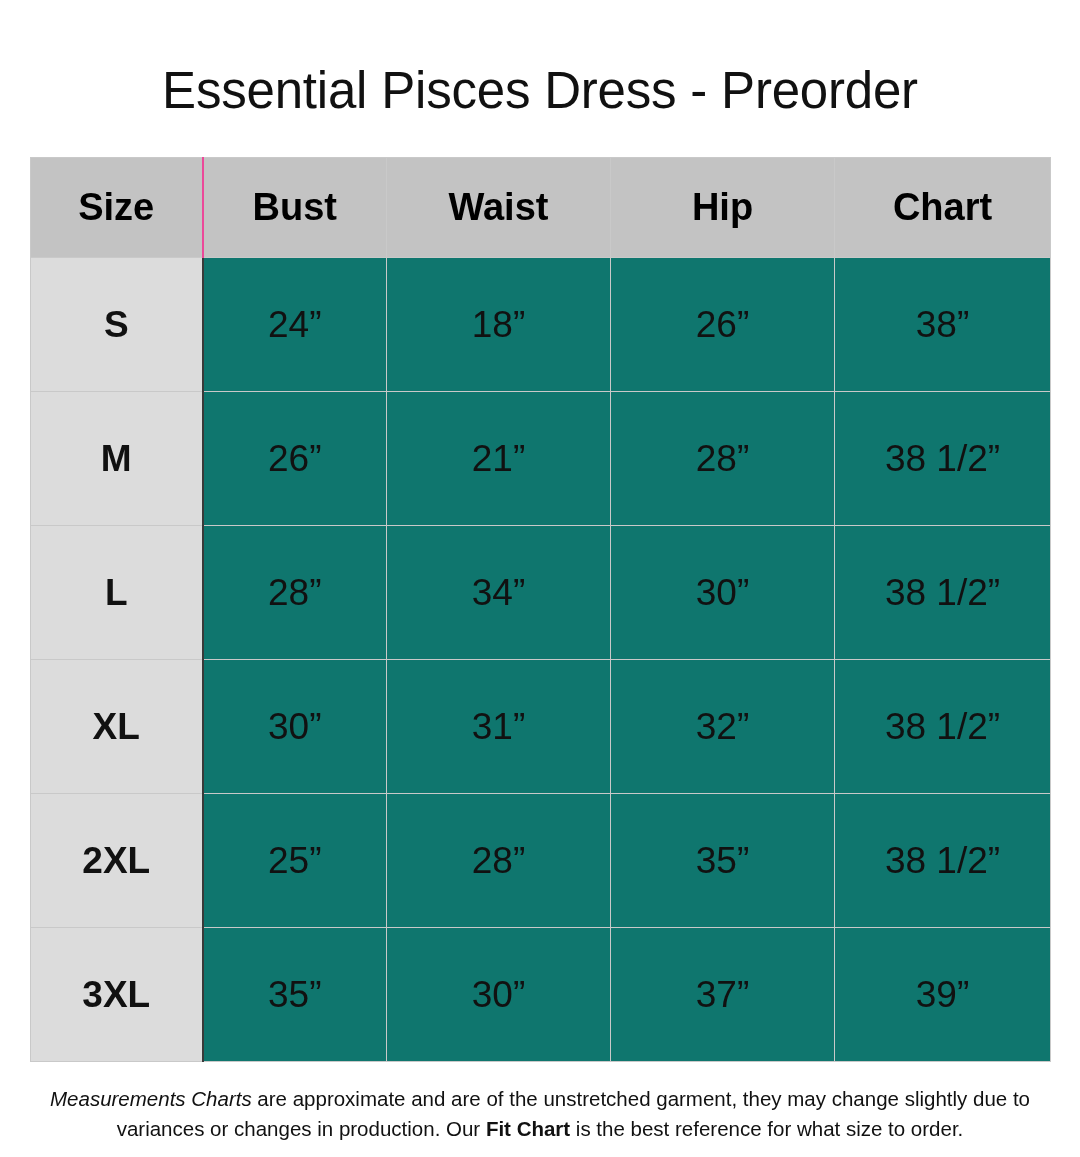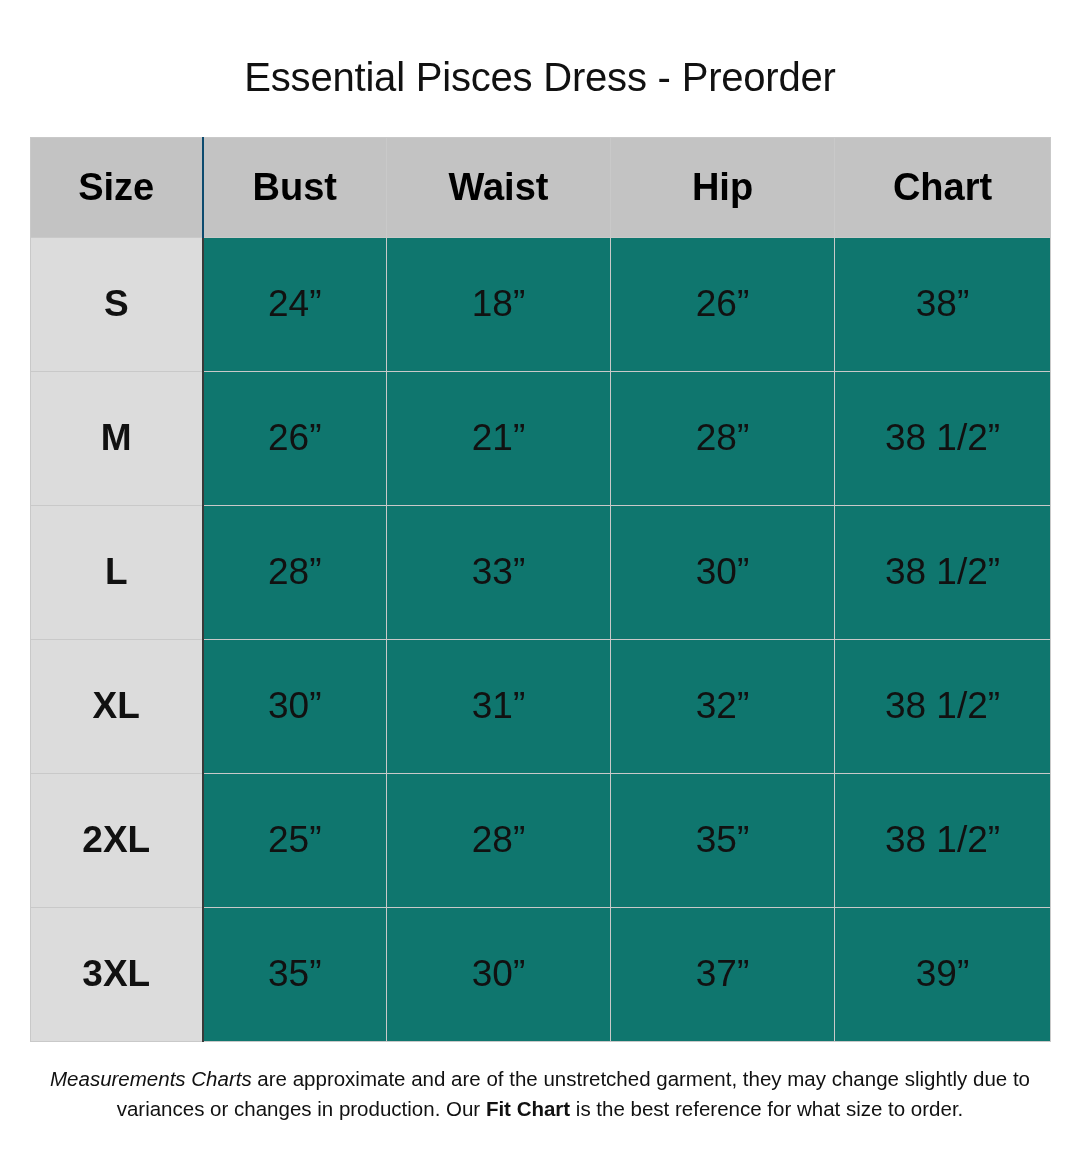--- a/index.html
+++ b/index.html
@@ -15,21 +15,21 @@
     overflow: hidden;
   }
   .page {
     width: 1080px;
     height: 1157px;
     position: relative;
     box-sizing: border-box;
   }
   .title {
     text-align: center;
-    font-size: 40px;
+    font-size: 51px;
     font-weight: 400;
     letter-spacing: -0.2px;
     padding-top: 26px;
     padding-bottom: 0;
     line-height: 1.2;
     color: #111111;
   }
   .table-wrap {
     margin: 36px 30px 0 30px;
   }
@@ -46,21 +46,21 @@
   }
   thead th {
     background: #c3c3c3;
     font-size: 38px;
     font-weight: bold;
     height: 97px;
     border-bottom: 2px solid #3a3a3a;
     color: #000000;
   }
   thead th:first-child {
-    border-right: 2px solid #0c4a6e;
+    border-right: 2px solid #ec4899;
   }
   tbody td {
     height: 131px;
     font-size: 37px;
     font-weight: 400;
     background: #0f766e;
     color: #111111;
   }
   tbody td.size-cell {
     background: #dcdcdc;
@@ -127,21 +127,21 @@
         <tr>
           <td class="size-cell">M</td>
           <td>26”</td>
           <td>21”</td>
           <td>28”</td>
           <td>38 1/2”</td>
         </tr>
         <tr>
           <td class="size-cell">L</td>
           <td>28”</td>
-          <td>33”</td>
+          <td>34”</td>
           <td>30”</td>
           <td>38 1/2”</td>
         </tr>
         <tr>
           <td class="size-cell">XL</td>
           <td>30”</td>
           <td>31”</td>
           <td>32”</td>
           <td>38 1/2”</td>
         </tr>

